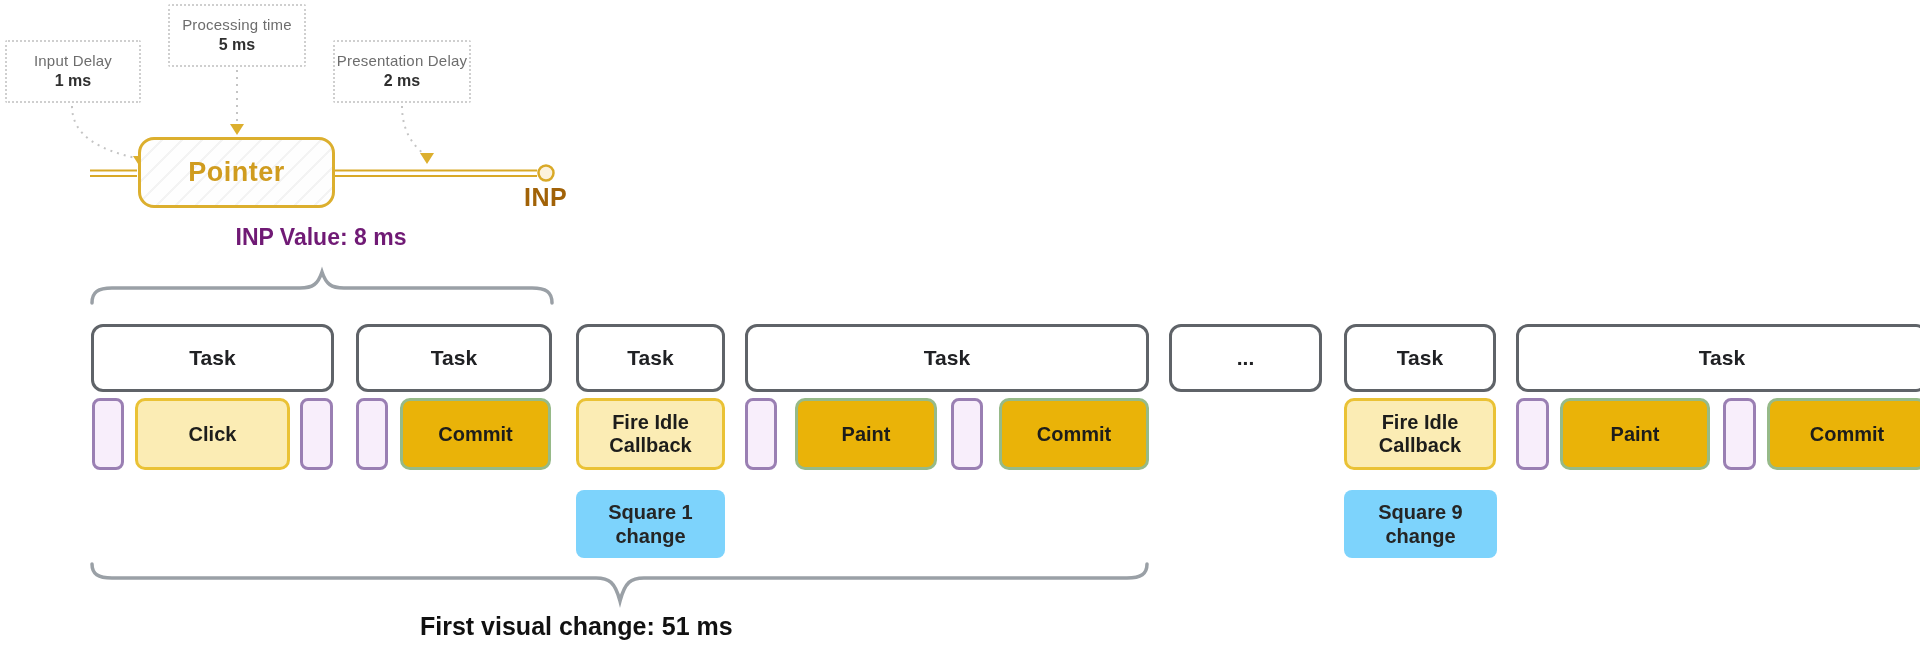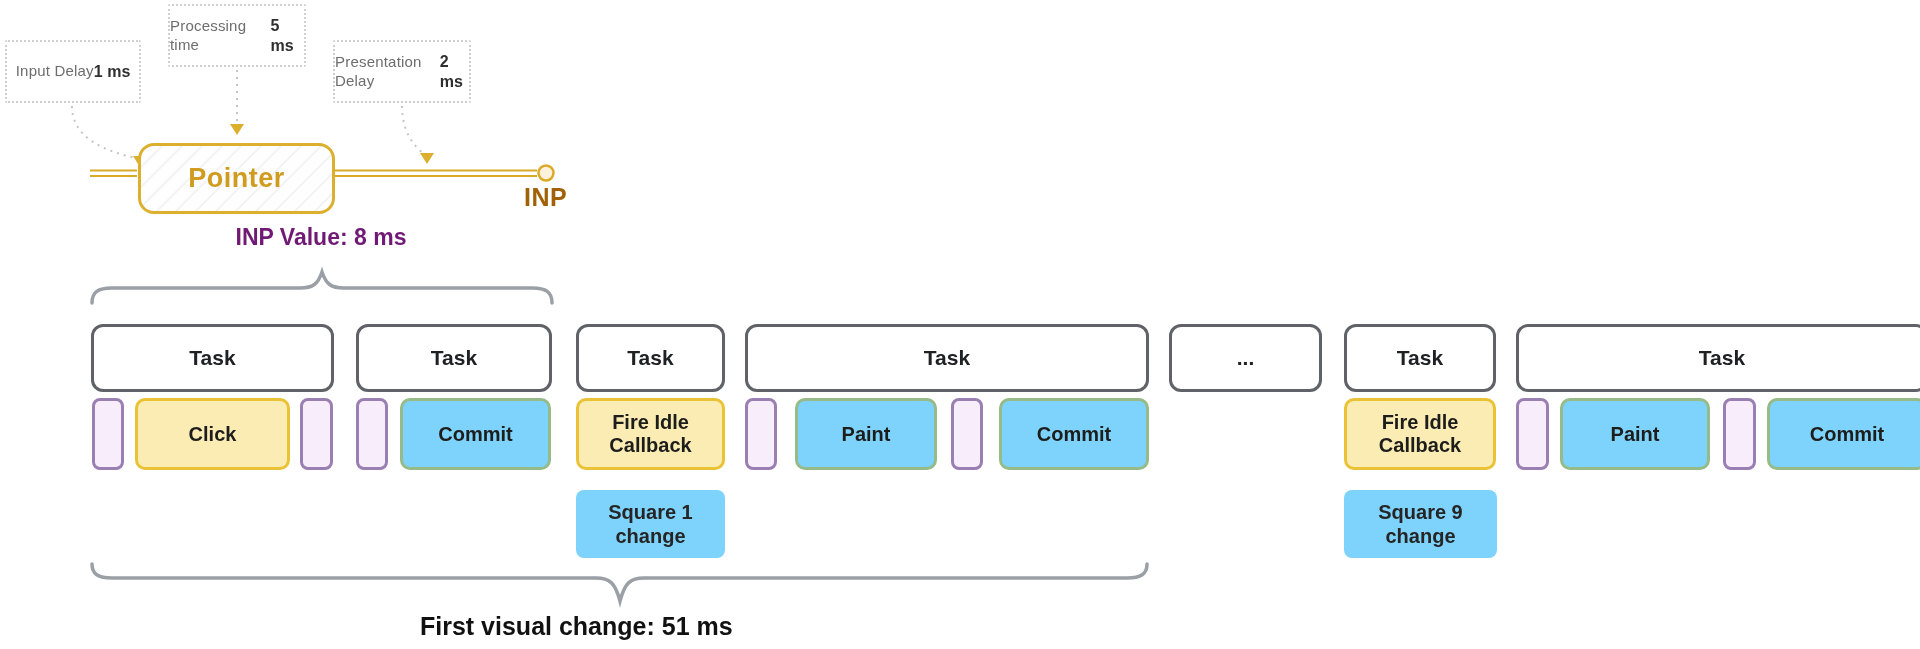--- a/index.html
+++ b/index.html
@@ -7,21 +7,21 @@
     position:relative;width:1920px;height:649px;overflow:hidden;
     background:#ffffff;
     font-family:"Liberation Sans","DejaVu Sans",sans-serif;
     color:#202124;
   }
   .abs{position:absolute;box-sizing:border-box;}
 
   
   .anno{
     border:2px dotted #cfcfcf;border-radius:2px;background:#ffffff;
-    display:flex;align-items:center;justify-content:center;
+    display:flex;flex-direction:column;align-items:center;justify-content:center;
     text-align:left;line-height:1.25;
   }
   .anno .lbl{font-size:15px;color:#6d6d6d;font-weight:500;letter-spacing:.2px;}
   .anno .val{font-size:16px;color:#2f2f2f;font-weight:700;}
 
   
   .pointer-box{
     border:3px solid #dcaf2e;border-radius:16px;
     background:
       repeating-linear-gradient(135deg, rgba(150,150,150,0.10) 0 2px, rgba(0,0,0,0) 2px 14px),
@@ -39,21 +39,21 @@
     display:flex;align-items:center;justify-content:center;
     font-size:21px;font-weight:600;color:#202124;margin-top:12px;
   }
 
   
   .ev{
     border-radius:10px;display:flex;align-items:center;justify-content:center;
     text-align:center;font-size:20px;font-weight:600;color:#1d1d1b;line-height:1.15;
   }
   .ev.gold{background:#fbecb4;border:3px solid #eac235;}
-  .ev.green{background:#7dd3fc;border:3px solid #96ba88;}
+  .ev.green{background:#eab308;border:3px solid #96ba88;}
   .marker{
     border-radius:8px;background:#f8eefb;border:3px solid #9a7fb3;
   }
 
   
   .note{
     background:#7dd3fc;border-radius:8px;
     display:flex;align-items:center;justify-content:center;text-align:center;
     font-size:20px;font-weight:600;color:#252525;line-height:1.2;
   }
@@ -94,21 +94,21 @@
   </div>
   <div class="abs anno" style="left:168px;top:4px;width:138px;height:63px;">
     <div class="lbl">Processing time</div>
     <div class="val">5 ms</div>
   </div>
   <div class="abs anno" style="left:333px;top:40px;width:138px;height:63px;">
     <div class="lbl">Presentation Delay</div>
     <div class="val">2 ms</div>
   </div>
 
-  <div class="abs pointer-box" style="left:138px;top:143px;width:197px;height:71px;">
+  <div class="abs pointer-box" style="left:138px;top:137px;width:197px;height:71px;">
     <span class="txt">Pointer</span>
   </div>
   <div class="abs inp-label" style="left:524px;top:183px;width:80px;">INP</div>
   <div class="abs inp-value" style="left:146px;top:224px;width:350px;">INP Value: 8 ms</div>
 
   <div class="abs task" style="left:91px;top:312px;width:243px;height:68px;">Task</div>
   <div class="abs task" style="left:356px;top:312px;width:196px;height:68px;">Task</div>
   <div class="abs task" style="left:576px;top:312px;width:149px;height:68px;">Task</div>
   <div class="abs task" style="left:745px;top:312px;width:404px;height:68px;">Task</div>
   <div class="abs task" style="left:1169px;top:312px;width:153px;height:68px;">...</div>

